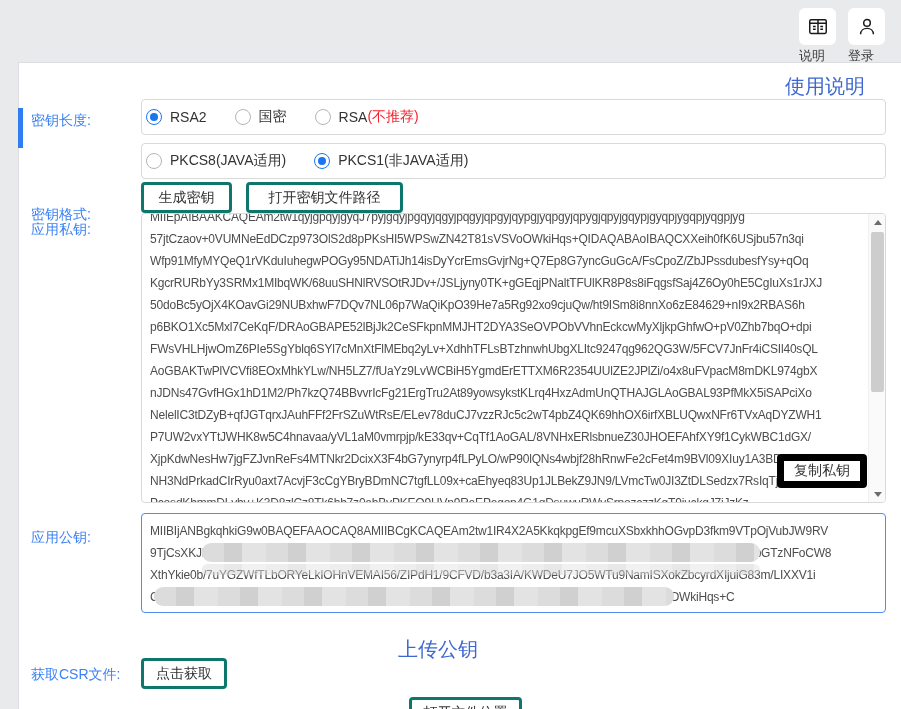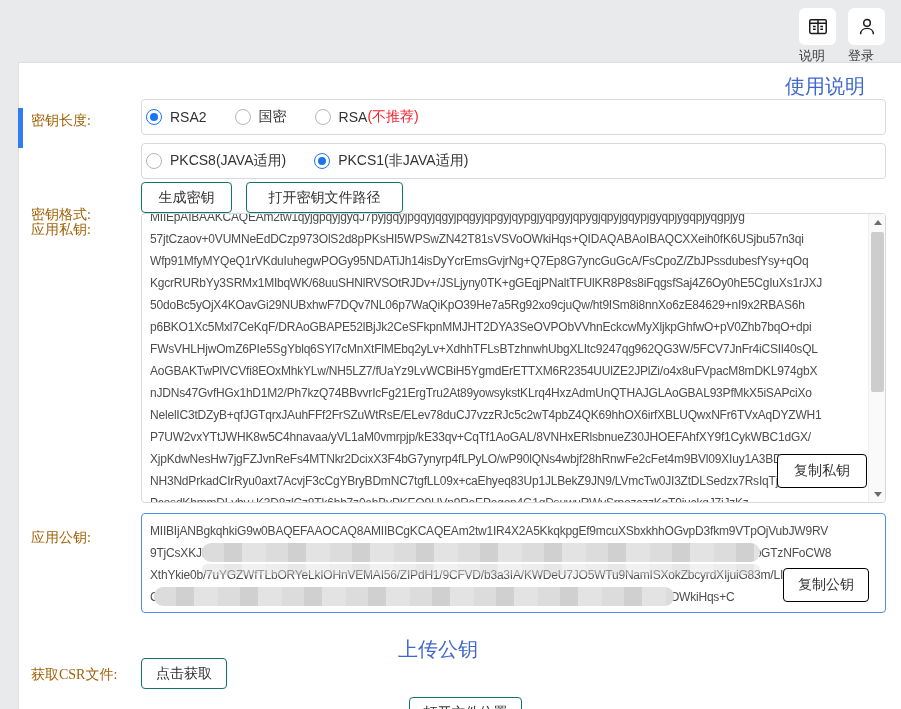--- a/index.html
+++ b/index.html
@@ -17,47 +17,47 @@
   .top-icon svg { display:block; }
   .top-icon-label { position:absolute; top:47px; font-size:13px; color:#3a3a3a; width:37px; text-align:left; }
   #icon-help { left:799px; }  #label-help { left:799px; }
   #icon-login { left:848px; } #label-login { left:848px; }
 
   
   .panel { position:absolute; left:18px; top:62px; width:883px; height:647px;
            background:#fff; border-top:1px solid #dcdee1; border-left:1px solid #dcdee1; }
   .blue-bar { position:absolute; left:18px; top:108px; width:5px; height:40px; background:#2f7cf3; }
 
-  .row-label { position:absolute; left:12px; color:#a16207; font-size:14px;font-family:Liberation Serif, serif; }
+  .row-label { position:absolute; left:12px; color:#3b82f6; font-size:14px; }
   .link { color:#3e68d0; font-size:20px; cursor:pointer; background:none; border:none; }
 
   .group-box { position:absolute; left:122px; width:745px; height:36px;
                border:1px solid #d9d9d9; border-radius:4px; background:#fff;
                display:flex; align-items:center; padding-left:4px; }
   .radio-opt { display:flex; align-items:center; margin-right:28px; cursor:pointer; }
   .radio-circle { width:16px; height:16px; border-radius:50%; border:1px solid #b5b5b5; background:#fff;
                   margin-right:8px; position:relative; flex:none; }
   .radio-circle.sel { border:1px solid #1b75f0; }
   .radio-circle.sel::after { content:""; position:absolute; left:3px; top:3px; width:8px; height:8px;
                   border-radius:50%; background:#1b75f0; }
   .danger-note { color:#f5222d; margin-left:0; }
 
-  .btn { position:absolute; background:#fff; border:1px solid #0f766e; border-radius:4px;
+  .btn { position:absolute; background:#fff; border:3px solid #0f766e; border-radius:4px;
          font-size:14px; color:#333; cursor:pointer; font-family:inherit;
          display:flex; align-items:center; justify-content:center; }
 
   .keybox { position:absolute; left:122px; border:1px solid #d9d9d9; border-radius:4px; background:#fff; overflow:hidden; }
   .keybox.focused { border:1px solid #4d8cf2; }
   .key-text { position:absolute; left:8px; right:18px; top:0; bottom:0; overflow:hidden;
               white-space:pre; font-family:"Liberation Sans","DejaVu Sans",sans-serif;
               font-size:12px; line-height:22px; letter-spacing:-0.2px; color:#4d4d4d; }
   #priv-text { margin-top:-12px; padding-top:4px; }
   #pub-text  { padding-top:6px; right:8px; }
 
-  .copy-btn { position:absolute; z-index:5; background:#fff; border:1px solid #000000; border-radius:4px;
+  .copy-btn { position:absolute; z-index:5; background:#fff; border:7px solid #000000; border-radius:4px;
               font-size:14px; color:#333; cursor:pointer; font-family:inherit;
               display:flex; align-items:center; justify-content:center; }
 
   
   .vscroll { position:absolute; top:0; right:0; bottom:0; width:17px; background:#fafafa; border-left:1px solid #f0f0f0; }
   .vs-arrow { position:absolute; left:0; width:17px; height:16px; display:flex; align-items:center; justify-content:center; }
   .vs-arrow.up { top:0; } .vs-arrow.down { bottom:0; }
   .tri-up { width:0; height:0; border-left:4px solid transparent; border-right:4px solid transparent; border-bottom:5px solid #6d6d6d; }
   .tri-down { width:0; height:0; border-left:4px solid transparent; border-right:4px solid transparent; border-top:5px solid #6d6d6d; }
   .vs-thumb { position:absolute; left:2px; width:13px; border-radius:2px; background:#cdcdcd; }
@@ -157,21 +157,20 @@
 
   <div class="row-label" style="top:466px;">应用公钥:</div>
   <div class="keybox focused" style="top:450px; width:745px; height:100px;">
     <div class="key-text" id="pub-text">MIIBIjANBgkqhkiG9w0BAQEFAAOCAQ8AMIIBCgKCAQEAm2tw1IR4X2A5KkqkpgEf9mcuXSbxkhhOGvpD3fkm9VTpOjVubJW9RV
 9TjCsXKJFC4n9IT0Y76+KUShvq7lfKyuivXlNzHNuIcv/bcNQ1LAcKni29cBU3I3zmkbhk5mmLW5bLA50jQHD4cXu6aGpGTzNFoCW8
 XthYkie0b/7uYGZWfTLbORYeLkIOHnVEMAI56/ZIPdH1/9CFVD/b3a3IA/KWDeU7JO5WTu9NamISXokZbcyrdXIjuiG83m/LIXXV1i
 CgKCAQEAm2tw1lR4X2A5KkqkpgEf9mcuXSbxkhhOGvpD3fkm9VTpOjVubJW9RV9TjCsXKqzVSVoOWkiHqs+C</div>
     <div class="patch" style="left:60px; top:29px; width:558px; height:19px;"></div>
     <div class="patch faint" style="left:60px; top:50px; width:558px; height:11px;"></div>
     <div class="patch" style="left:12px; top:73px; width:520px; height:19px;"></div>
-    <button class="copy-btn" style="right:16px; bottom:10px; width:86px; height:34px;">复制公钥</button>
   </div>
 
   <a class="link" style="position:absolute; left:379px; top:573px;">上传公钥</a>
 
   <div class="row-label" style="top:603px;">获取CSR文件:</div>
   <button class="btn" style="left:122px; top:595px; width:86px; height:31px;">点击获取</button>
 
   <button class="btn" style="left:390px; top:634px; width:113px; height:32px;">打开文件位置</button>
 </div>
 

